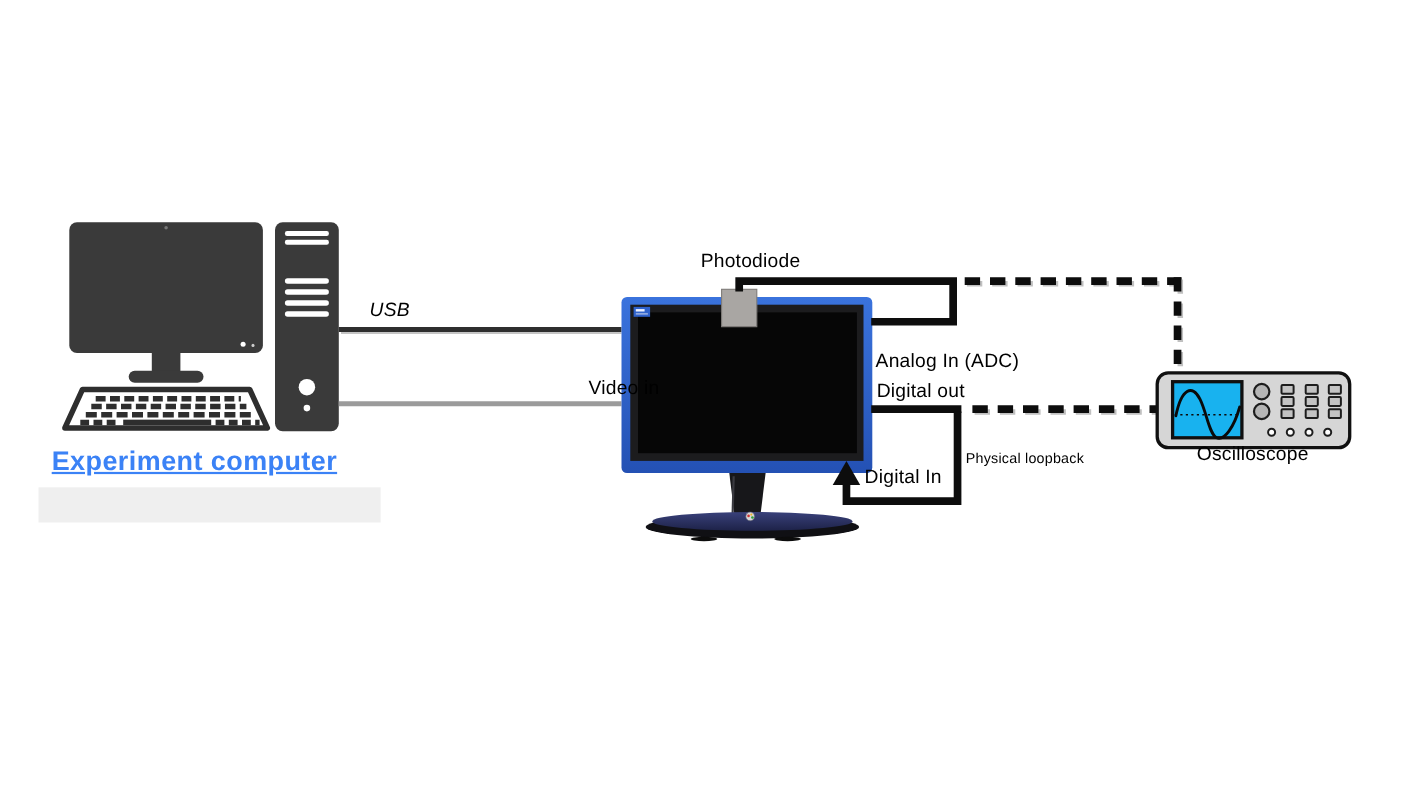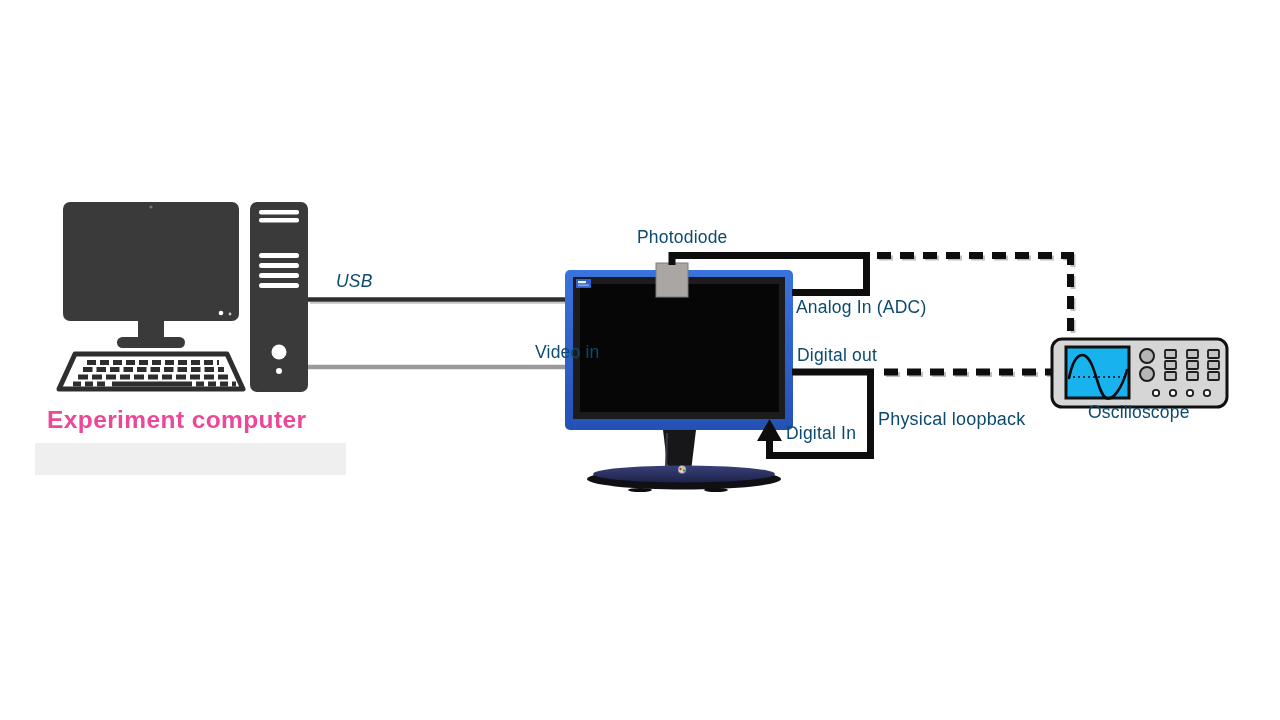--- a/index.html
+++ b/index.html
@@ -2,25 +2,25 @@
 <html><head>
 <meta charset="utf-8">
 <style>
   html,body{margin:0;padding:0;background:#ffffff;}
   #stage{
     position:relative;width:1280px;height:720px;background:#ffffff;overflow:hidden;
     font-family:"Liberation Sans", sans-serif;
   }
   #diagram-svg{position:absolute;left:0;top:0;}
   .label{
-    position:absolute;color:#0c4a6e;white-space:nowrap;
+    position:absolute;color:#000000;white-space:nowrap;
     font-size:17.5px;line-height:1.1;letter-spacing:0.2px;
   }
-  .label-small{font-size:18px;}
-  .label-title{font-size:24.5px;font-weight:bold;letter-spacing:0.4px;color:#ec4899;}
+  .label-small{font-size:13px;}
+  .label-title{font-size:24.5px;font-weight:bold;letter-spacing:0.4px;color:#3b82f6;text-decoration:underline;}
 </style>
 </head>
 <body>
 
 <div id="stage">
 
   <svg id="diagram-svg" width="1280" height="720" viewBox="0 0 1280 720">
     <defs>
       <linearGradient id="blueFrame" x1="0" y1="0" x2="0" y2="1">
         <stop offset="0" stop-color="#3a73dd"></stop>
@@ -149,18 +149,18 @@
         <circle cx="1190" cy="393" r="3.2" fill="#ffffff" stroke="#1d1d1d" stroke-width="1.8"></circle>
         <circle cx="1207" cy="393" r="3.2" fill="#ffffff" stroke="#1d1d1d" stroke-width="1.8"></circle>
       </g>
     </g>
   </svg>
 
   <div class="label" style="left:336px;top:272px;font-style:italic;">USB</div>
   <div class="label" style="left:487px;top:343px;margin-left:48px;">Video in</div>
   <div class="label label-title" style="left:47px;top:407px;">Experiment computer</div>
   <div class="label" style="left:637px;top:228px;">Photodiode</div>
-  <div class="label" style="left:796px;top:298px;">Analog In (ADC)</div>
+  <div class="label" style="left:796px;top:319px;">Analog In (ADC)</div>
   <div class="label" style="left:797px;top:346px;">Digital out</div>
   <div class="label label-small" style="left:878px;top:410px;">Physical loopback</div>
   <div class="label" style="left:786px;top:424px;">Digital In</div>
   <div class="label" style="left:1088px;top:403px;">Oscilloscope</div>
 </div>
 
 </body></html>

